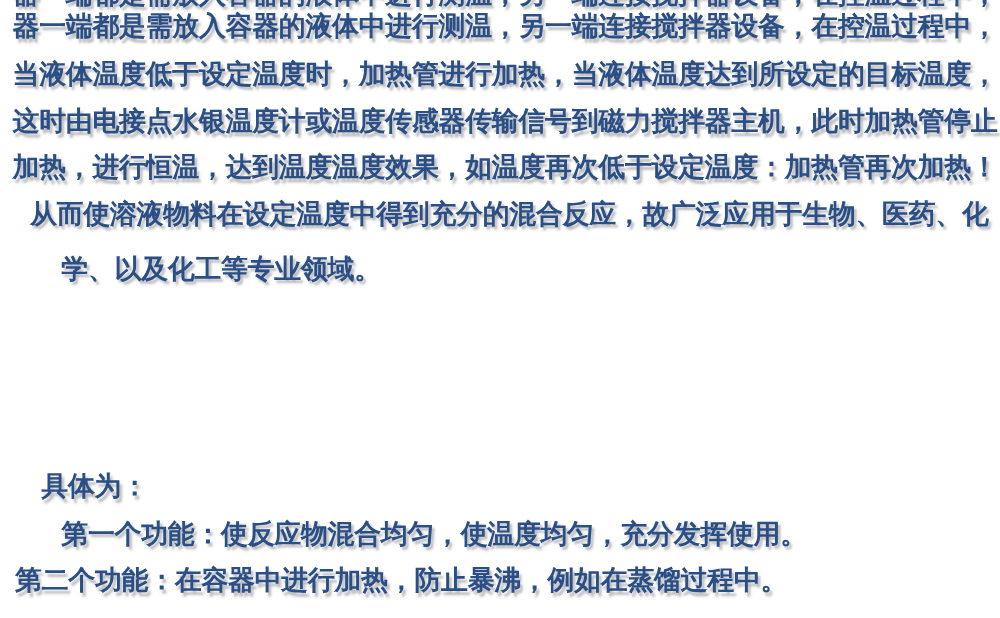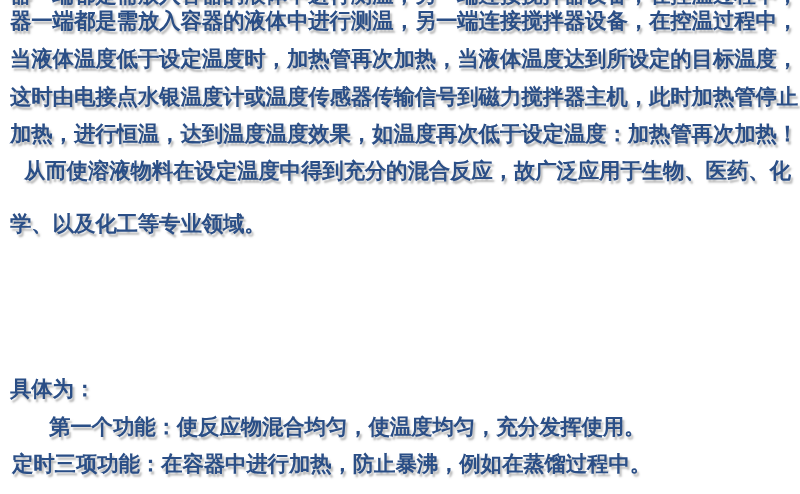--- a/index.html
+++ b/index.html
@@ -23,34 +23,34 @@
     color: var(--text-color, #2a4e86);
     text-shadow: 2px 3px 2px rgba(115, 115, 115, 0.5);
   }
   
   .l0  { top: -24px; }             
   .l1  { top: 2px; }
   .l2  { top: 40px; }
   .l3  { top: 78px; text-align: center; }
   .l4  { top: 115px; }
   .l5  { top: 152px; left: 24px; } 
-  .l6  { top: 205px; }
+  .l6  { top: 196px; margin-left: 39px; }
   .l7  { top: 258px; left: 12px; } 
   .l8  { top: 332px; left: 25px; } 
-  .l9  { top: 370px; }
+  .l9  { top: 370px; margin-left: 23px; }
   .l10 { top: 408px; left: 12px; margin-left: 37px; }
   .l11 { top: 445px; left: 12px; }
 </style>
 </head>
 <body style="background: rgb(255, 255, 255);">
 
 <div class="page">
   <div class="line l0">器一端都是需放入容器的液体中进行测温，另一端连接搅拌器设备，在控温过程中，</div>
   <div class="line l1">器一端都是需放入容器的液体中进行测温，另一端连接搅拌器设备，在控温过程中，</div>
-  <div class="line l2">当液体温度低于设定温度时，加热管再次加热，当液体温度达到所设定的目标温度，</div>
+  <div class="line l2">当液体温度低于设定温度时，加热管进行加热，当液体温度达到所设定的目标温度，</div>
   <div class="line l3">这时由电接点水银温度计或温度传感器传输信号到磁力搅拌器主机，此时加热管停止</div>
   <div class="line l5">从而使溶液物料在设定温度中得到充分的混合反应，故广泛应用于生物、医药、化</div>
   <div class="line l4">加热，进行恒温，达到温度温度效果，如温度再次低于设定温度：加热管再次加热！</div>
   <div class="line l6">学、以及化工等专业领域。</div>
   <div class="line l9">具体为：</div>
   <div class="line l10">第一个功能：使反应物混合均匀，使温度均匀，充分发挥使用。</div>
-  <div class="line l11">定时三项功能：在容器中进行加热，防止暴沸，例如在蒸馏过程中。</div>
+  <div class="line l11">第二个功能：在容器中进行加热，防止暴沸，例如在蒸馏过程中。</div>
 </div>
 
 </body></html>

